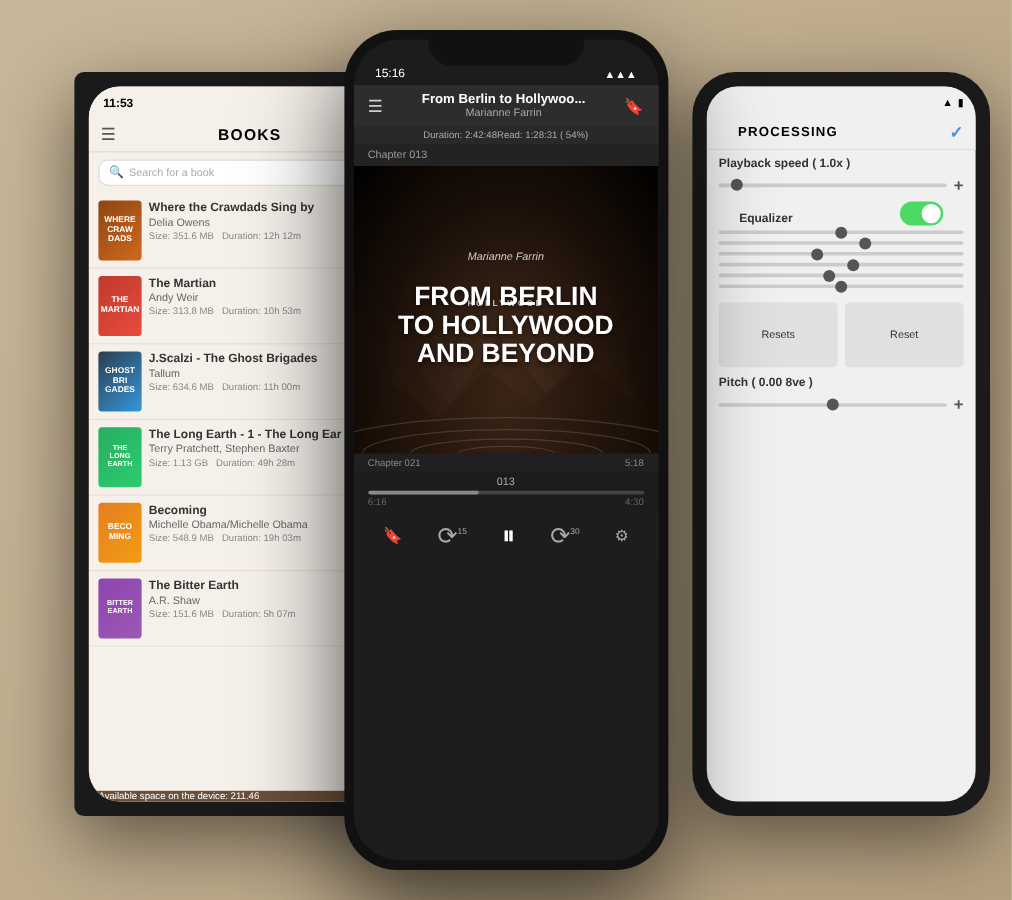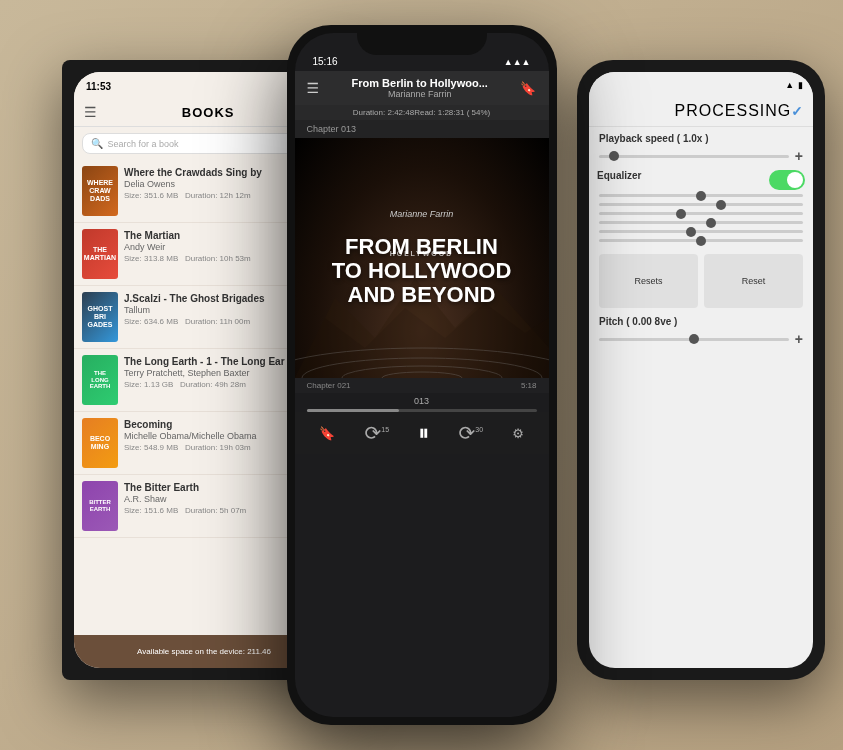--- a/index.html
+++ b/index.html
@@ -96,22 +96,22 @@
     .book-author { font-size: 9px; color: #666; margin-bottom: 2px; }
     .book-meta { font-size: 8px; color: #888; }
     .bottom-bar-left {
       position: absolute;
       bottom: 0;
       left: 0;
       right: 0;
       background: #6b4f3a;
       color: #fff;
       font-size: 8px;
-      padding: 12px 8px;
-      text-align: center;
+      padding: 0 8px;
+      text-align: left;
     }
 
     
     .cover-crawdads { background: linear-gradient(135deg, #8B4513, #D2691E); }
     .cover-martian { background: linear-gradient(135deg, #c0392b, #e74c3c); }
     .cover-ghost { background: linear-gradient(135deg, #2c3e50, #3498db); }
     .cover-longearth { background: linear-gradient(135deg, #27ae60, #2ecc71); }
     .cover-becoming { background: linear-gradient(135deg, #e67e22, #f39c12); }
     .cover-bitter { background: linear-gradient(135deg, #8e44ad, #9b59b6); }
 
@@ -244,34 +244,34 @@
     }
     .right-header {
       background: #f0f0f0;
       padding: 4px 10px 6px;
       display: flex;
       align-items: center;
       justify-content: space-between;
       border-bottom: 1px solid #ddd;
     }
     .right-header-title {
-      font-size: 16px;
-      font-weight: 400;
+      font-size: 11px;
+      font-weight: 700;
       letter-spacing: 1px;
       flex: 1;
-      text-align: right;
+      text-align: left;
     }
     .right-check { color: #4a90d9; font-size: 14px; font-weight: 700; }
     .section-label { font-size: 10px; font-weight: 600; color: #333; padding: 6px 10px 2px; }
     .speed-row { display: flex; align-items: center; padding: 2px 10px 4px; gap: 6px; }
     .speed-slider-wrap { flex: 1; height: 16px; display: flex; align-items: center; }
     .speed-slider { width: 100%; height: 3px; background: #ccc; border-radius: 2px; position: relative; }
     .speed-dot { position: absolute; left: 8%; top: 50%; transform: translate(-50%,-50%); width: 10px; height: 10px; background: #555; border-radius: 50%; }
     .plus-btn { color: #555; font-size: 14px; font-weight: 700; }
-    .eq-row { display: flex; align-items: flex-start; padding: 2px 8px; }
+    .eq-row { display: flex; align-items: flex-end; padding: 2px 27px; }
     .eq-label { flex: 1; font-size: 10px; font-weight: 600; color: #333; }
     .toggle {
       width: 36px; height: 20px; background: #4cd964; border-radius: 10px;
       position: relative;
     }
     .toggle-knob {
       position: absolute; right: 2px; top: 2px; width: 16px; height: 16px;
       background: #fff; border-radius: 50%;
     }
     .eq-sliders { padding: 2px 10px; }
@@ -473,20 +473,24 @@
       </div>
 
       <div class="progress-num">013</div>
 
       <div class="progress-bar-wrap">
         <div class="progress-bar">
           <div class="progress-fill"></div>
         </div>
       </div>
 
+      <div class="progress-times">
+        <span>6:16</span>
+        <span>4:30</span>
+      </div>
 
       <div class="controls-bar">
         <span class="ctrl-btn-sm">🔖</span>
         <span class="ctrl-btn-sm" style="font-size:20px;">⟳<span style="font-size:7px;vertical-align:super;">15</span></span>
         <span class="ctrl-pause">⏸</span>
         <span class="ctrl-btn-sm" style="font-size:20px;">⟳<span style="font-size:7px;vertical-align:super;">30</span></span>
         <span class="ctrl-btn-sm">⚙</span>
       </div>
 
     </div>

